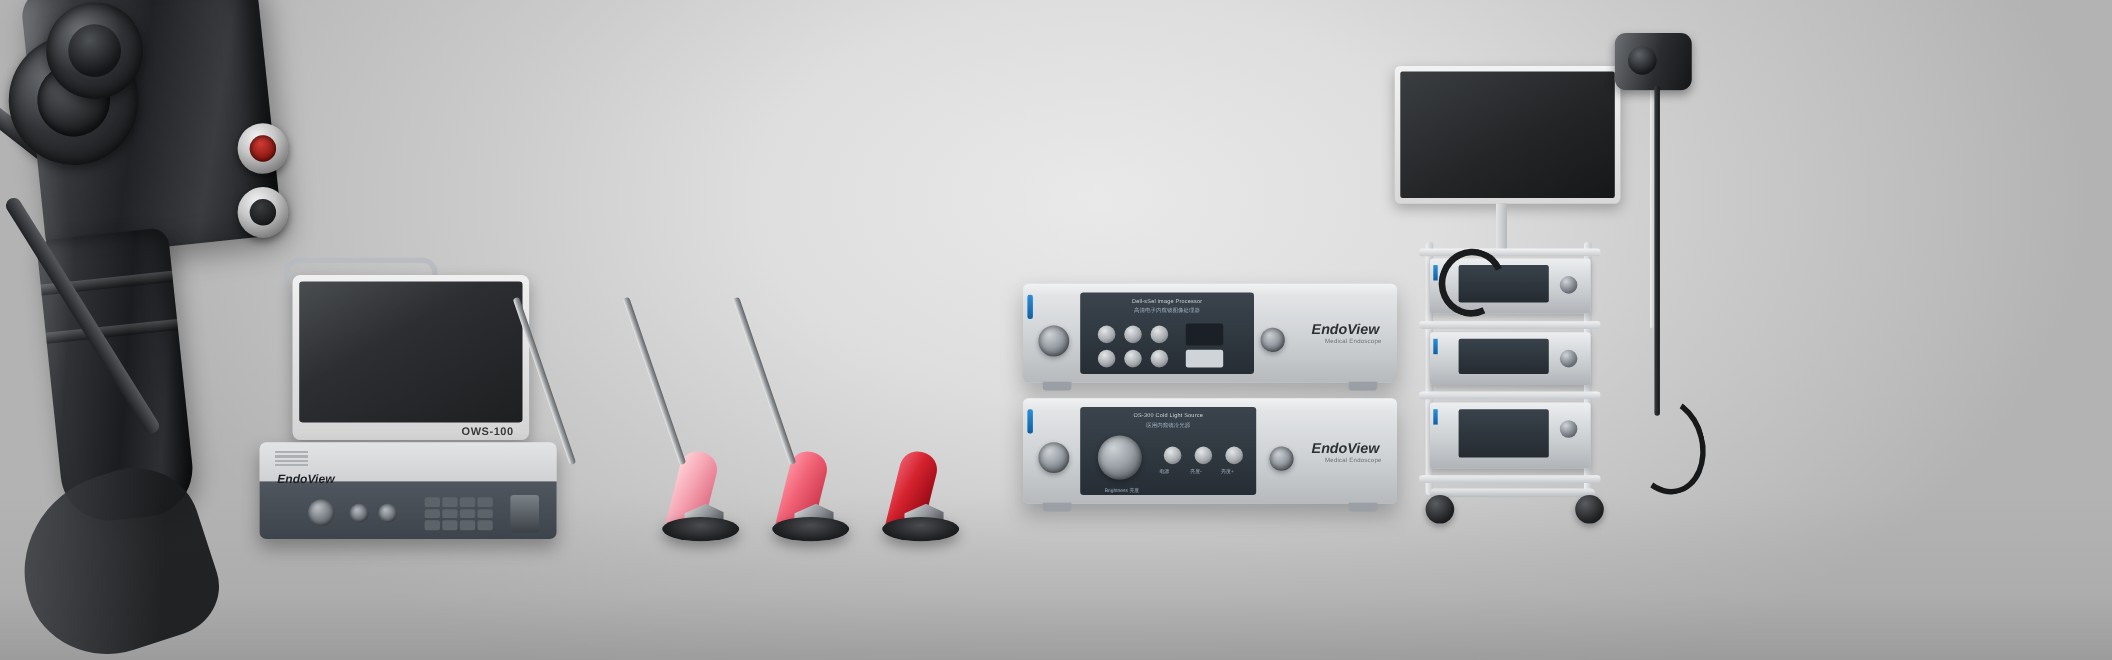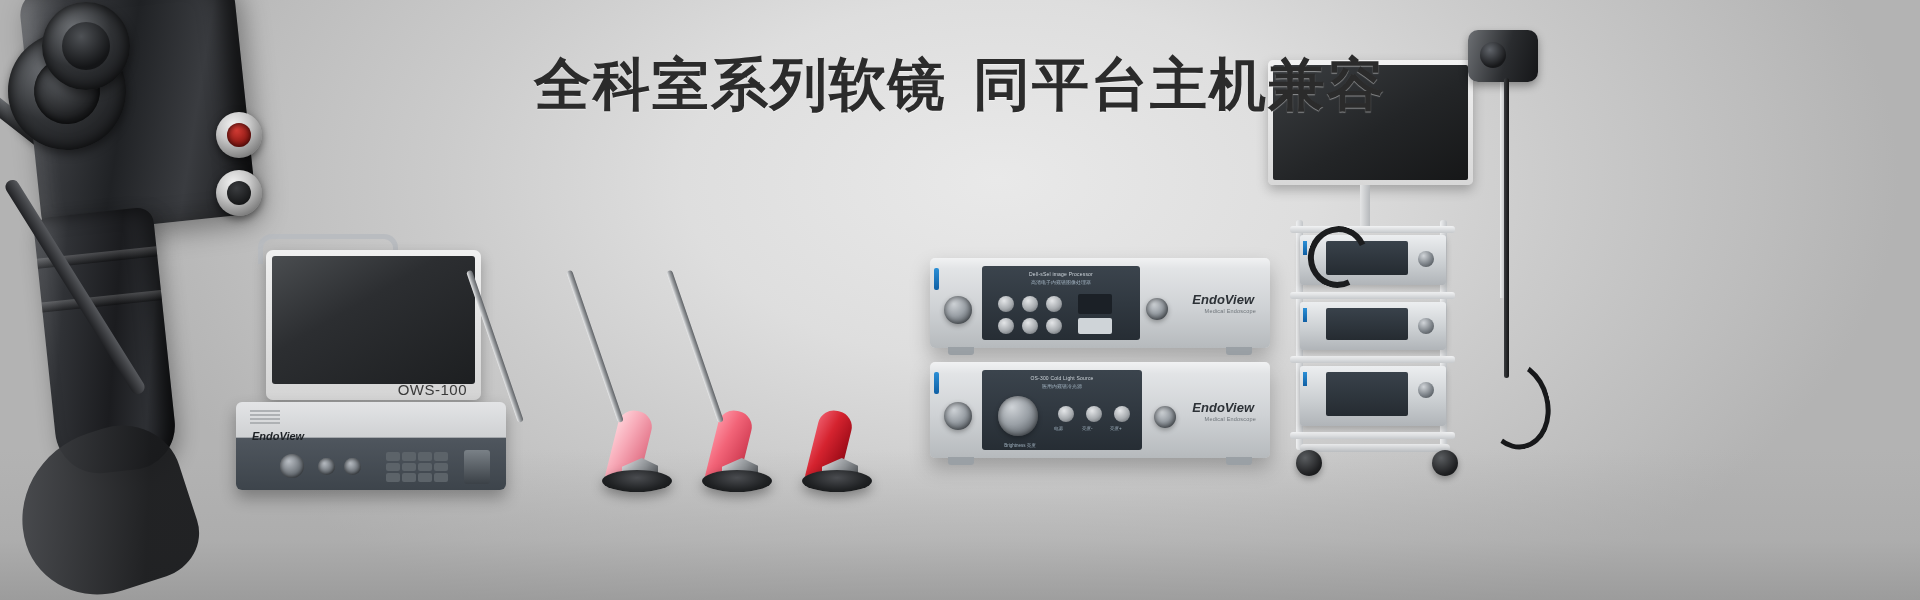--- a/index.html
+++ b/index.html
@@ -155,21 +155,21 @@
     border-radius:7px;
     padding:6px 6px 16px 6px;
     box-shadow:0 6px 14px rgba(0,0,0,.28);
   }
   #ows .screen{
     width:100%; height:100%;
     background:linear-gradient(150deg,#4a4d50 0%,#2c2e31 40%,#1d1f21 100%);
     border-radius:3px;
   }
   #ows .scr-label{
-    position:absolute; right:14px; bottom:2px; font-size:15px; color:#3a3a3a; font-weight:400; letter-spacing:.5px;
+    position:absolute; right:14px; bottom:2px; font-size:10px; color:#3a3a3a; font-weight:700; letter-spacing:.5px;
   }
   #ows .handle{
     position:absolute; left:22px; top:-16px; width:140px; height:30px;
     border:5px solid #b9bcc0; border-bottom:none; border-radius:14px 14px 0 0;
     background:transparent;
   }
   #ows .base{
     position:absolute; left:0; top:152px; width:270px; height:88px;
     border-radius:6px;
     background:linear-gradient(to bottom,#e3e4e6 0%,#cfd1d3 40%,#4f565e 41%,#3d444b 100%);
@@ -538,18 +538,15 @@
     <div class="axle"></div>
     <div class="wheel w1"></div>
     <div class="wheel w2"></div>
     <div class="pole"></div>
     <div class="scope-head"></div>
     <div class="scope-tube"></div>
     <div class="scope-tube2"></div>
   </div>
 
   <div class="textblock">
-    <div class="headline">
-      <span>全科室系列软镜</span><span class="gap"></span><span>同平台主机兼容</span>
-    </div>
   </div>
 
 </div>
 
 </body></html>

